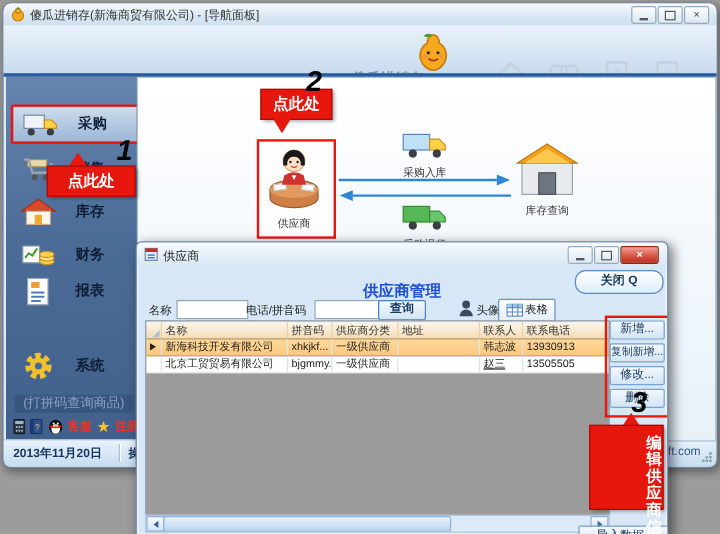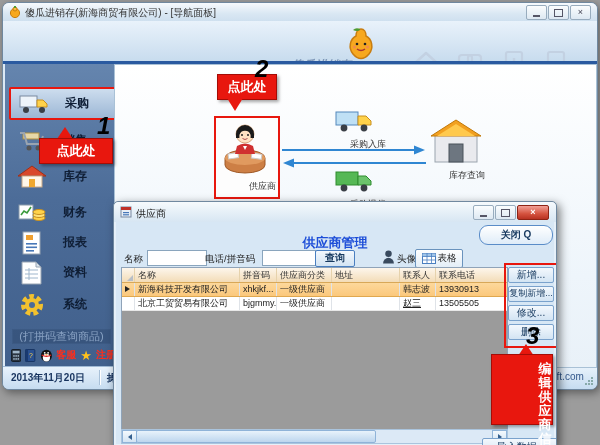--- a/index.html
+++ b/index.html
@@ -50,21 +50,21 @@
   #grip{position:absolute;right:3px;bottom:3px;width:10px;height:10px;
         background:radial-gradient(circle at 8px 2px,#8aa 1px,transparent 1.4px),
                    radial-gradient(circle at 5px 5px,#8aa 1px,transparent 1.4px),
                    radial-gradient(circle at 8px 5px,#8aa 1px,transparent 1.4px),
                    radial-gradient(circle at 2px 8px,#8aa 1px,transparent 1.4px),
                    radial-gradient(circle at 5px 8px,#8aa 1px,transparent 1.4px),
                    radial-gradient(circle at 8px 8px,#8aa 1px,transparent 1.4px);}
   
   #canvas{position:absolute;left:111px;top:61px;width:481px;height:302px;
           background:linear-gradient(#ffffff,#eef5fb 70%,#e9f1f8);border:1px solid #a9c1d6;overflow:visible;}
-  .flowlabel{position:absolute;font-size:9px;color:#333;text-align:right;white-space:nowrap;}
+  .flowlabel{position:absolute;font-size:9px;color:#333;text-align:center;white-space:nowrap;}
   
   .callout{position:absolute;background:#e8170e;border:1px solid #a50c06;color:#fff;font-weight:bold;
            text-align:center;box-shadow:2px 2px 3px rgba(0,0,0,.35);z-index:6;}
   .tail-up{position:absolute;width:0;height:0;border-left:8px solid transparent;border-right:8px solid transparent;
            border-bottom:12px solid #e8170e;z-index:6;}
   .tail-down{position:absolute;width:0;height:0;border-left:8px solid transparent;border-right:8px solid transparent;
            border-top:13px solid #e8170e;z-index:6;}
   .stepnum{position:absolute;color:#000;font-weight:bold;font-size:24px;z-index:7;font-style:italic;}
   .redbox{position:absolute;border:2px solid #e8170e;z-index:6;}
   
@@ -222,28 +222,20 @@
         <svg class="ic" viewBox="0 0 30 24">
           <rect x="6" y="1" width="17" height="22" fill="#ffffff" stroke="#98a4b2"></rect>
           <rect x="9" y="4" width="7" height="5" fill="#f0a030"></rect>
           <rect x="9" y="12" width="11" height="1.6" fill="#4878b8"></rect>
           <rect x="9" y="15.5" width="11" height="1.6" fill="#4878b8"></rect>
           <rect x="9" y="19" width="8" height="1.6" fill="#4878b8"></rect>
         </svg>
         <span class="lb">报表</span>
       </div>
 
-      <div class="sbitem" style="top:193px">
-        <svg class="ic" viewBox="0 0 30 24">
-          <path d="M5 1 h14 l5 5 v17 h-19 z" fill="#ffffff" stroke="#98a4b2"></path>
-          <path d="M19 1 l5 5 h-5 z" fill="#dde6ee" stroke="#98a4b2"></path>
-          <path d="M8 9 h13 M8 13 h13 M8 17 h13 M12 7 v12" stroke="#9fb6cc" fill="none"></path>
-        </svg>
-        <span class="lb">资料</span>
-      </div>
 
       <div class="sbitem" style="top:225px">
         <svg class="ic" viewBox="0 0 30 24">
           <circle cx="15" cy="12" r="8" fill="none" stroke="#f2c12e" stroke-width="6" stroke-dasharray="4.2 2.8"></circle>
           <circle cx="15" cy="12" r="7" fill="#f2c12e"></circle>
           <circle cx="15" cy="12" r="3" fill="#4c6c98"></circle>
         </svg>
         <span class="lb">系统</span>
       </div>
 

